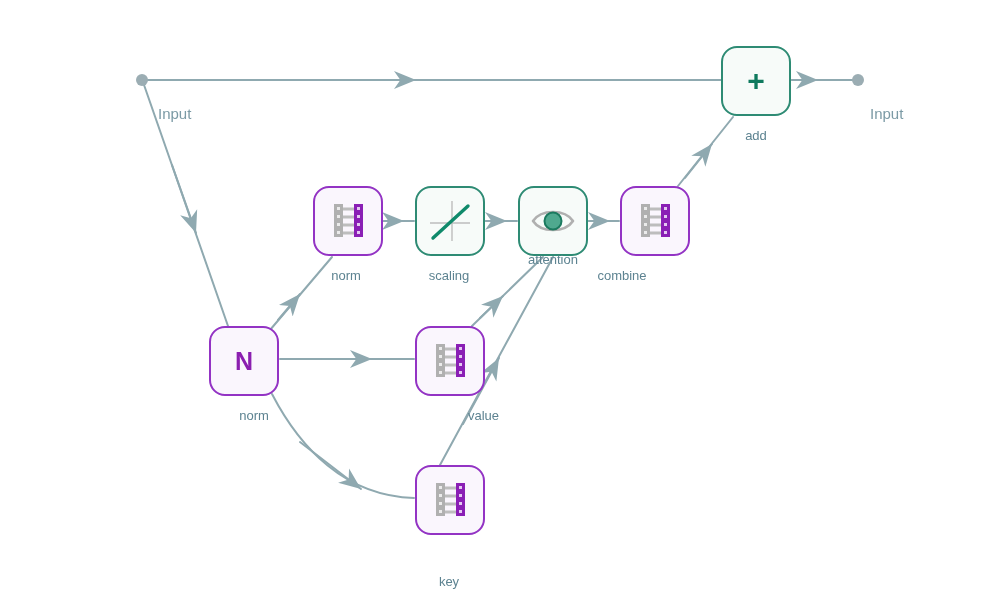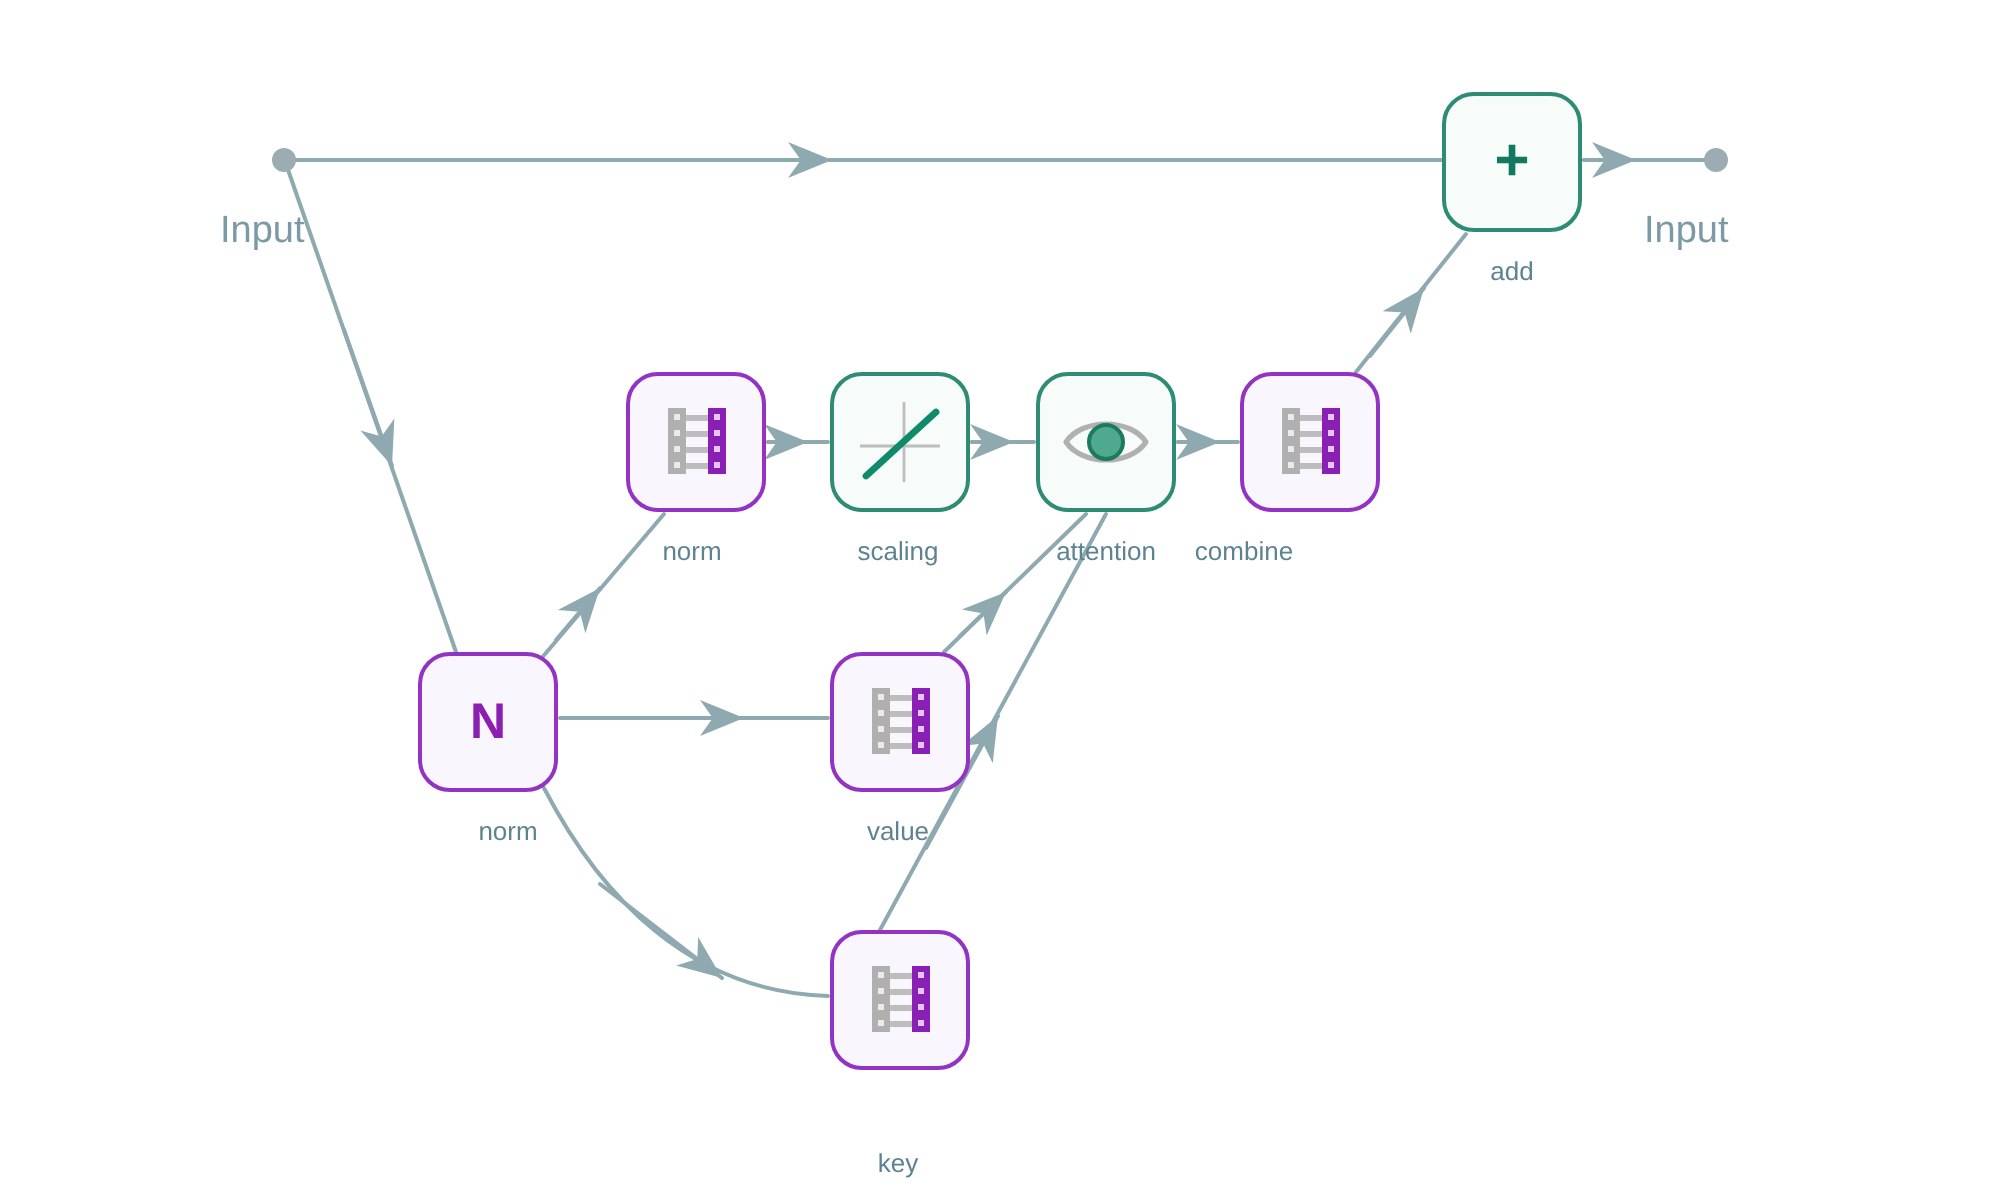--- a/index.html
+++ b/index.html
@@ -40,23 +40,24 @@
   }
   .node-label {
     position: absolute;
     font-size: 13px;
     color: #5d8391;
     white-space: nowrap;
     text-align: center;
   }
   .endpoint-label {
     position: absolute;
-    font-size: 19px;
+    font-size: 15px;
     color: #7b9aa5;
     white-space: nowrap;
+    margin-left: 48px;
   }
   .glyph-n {
     font-size: 25px;
     font-weight: bold;
     color: #8b1fb0;
     font-family: "Liberation Sans", sans-serif;
     line-height: 1;
   }
   .glyph-plus {
     font-size: 30px;
@@ -163,21 +164,21 @@
     </svg>
   </div>
   <div class="node-label" style="left:399px; top:268px; width:100px;">scaling</div>
 
   <div class="node node-teal" style="left:518px; top:186px; width:70px; height:70px;">
     <svg class="icon-svg" width="46" height="34" viewBox="0 0 46 34" xmlns="http://www.w3.org/2000/svg">
       <path d="M3,17 C11,5 35,5 43,17 C35,29 11,29 3,17 Z" fill="none" stroke="#b0b0b0" stroke-width="2.6" stroke-linejoin="round"></path>
       <circle cx="23" cy="17" r="8.5" fill="#4fa98f" stroke="#1b7a5f" stroke-width="2"></circle>
     </svg>
   </div>
-  <div class="node-label" style="left:503px; top:268px; width:100px;">attention</div>
+  <div class="node-label" style="left:503px; top:252px; width:100px;">attention</div>
 
   <div class="node node-purple" style="left:620px; top:186px; width:70px; height:70px;">
     <svg class="icon-svg" width="40" height="40" viewBox="0 0 40 40" xmlns="http://www.w3.org/2000/svg">
       <g>
         <line x1="13" y1="8" x2="28" y2="8" stroke="#bdbdbd" stroke-width="3"></line>
         <line x1="13" y1="16" x2="28" y2="16" stroke="#bdbdbd" stroke-width="3"></line>
         <line x1="13" y1="24" x2="28" y2="24" stroke="#bdbdbd" stroke-width="3"></line>
         <line x1="13" y1="32" x2="28" y2="32" stroke="#bdbdbd" stroke-width="3"></line>
         <rect x="6" y="3" width="9" height="9" fill="#b0b0b0"></rect>
           <rect x="9" y="6" width="3" height="3" fill="#ebebeb"></rect>
@@ -224,21 +225,21 @@
           <rect x="29" y="6" width="3" height="3" fill="#e4c8f2"></rect>
         <rect x="26" y="11" width="9" height="9" fill="#8a1fb5"></rect>
           <rect x="29" y="14" width="3" height="3" fill="#e4c8f2"></rect>
         <rect x="26" y="19" width="9" height="9" fill="#8a1fb5"></rect>
           <rect x="29" y="22" width="3" height="3" fill="#e4c8f2"></rect>
         <rect x="26" y="27" width="9" height="9" fill="#8a1fb5"></rect>
           <rect x="29" y="30" width="3" height="3" fill="#e4c8f2"></rect>
       </g>
     </svg>
   </div>
-  <div class="node-label" style="left:399px; top:408px; width:100px;">value</div>
+  <div class="node-label" style="left:399px; top:408px; width:100px;text-align:right;">value</div>
 
   <div class="node node-purple" style="left:415px; top:465px; width:70px; height:70px;">
     <svg class="icon-svg" width="40" height="40" viewBox="0 0 40 40" xmlns="http://www.w3.org/2000/svg">
       <g>
         <line x1="13" y1="8" x2="28" y2="8" stroke="#bdbdbd" stroke-width="3"></line>
         <line x1="13" y1="16" x2="28" y2="16" stroke="#bdbdbd" stroke-width="3"></line>
         <line x1="13" y1="24" x2="28" y2="24" stroke="#bdbdbd" stroke-width="3"></line>
         <line x1="13" y1="32" x2="28" y2="32" stroke="#bdbdbd" stroke-width="3"></line>
         <rect x="6" y="3" width="9" height="9" fill="#b0b0b0"></rect>
           <rect x="9" y="6" width="3" height="3" fill="#ebebeb"></rect>

